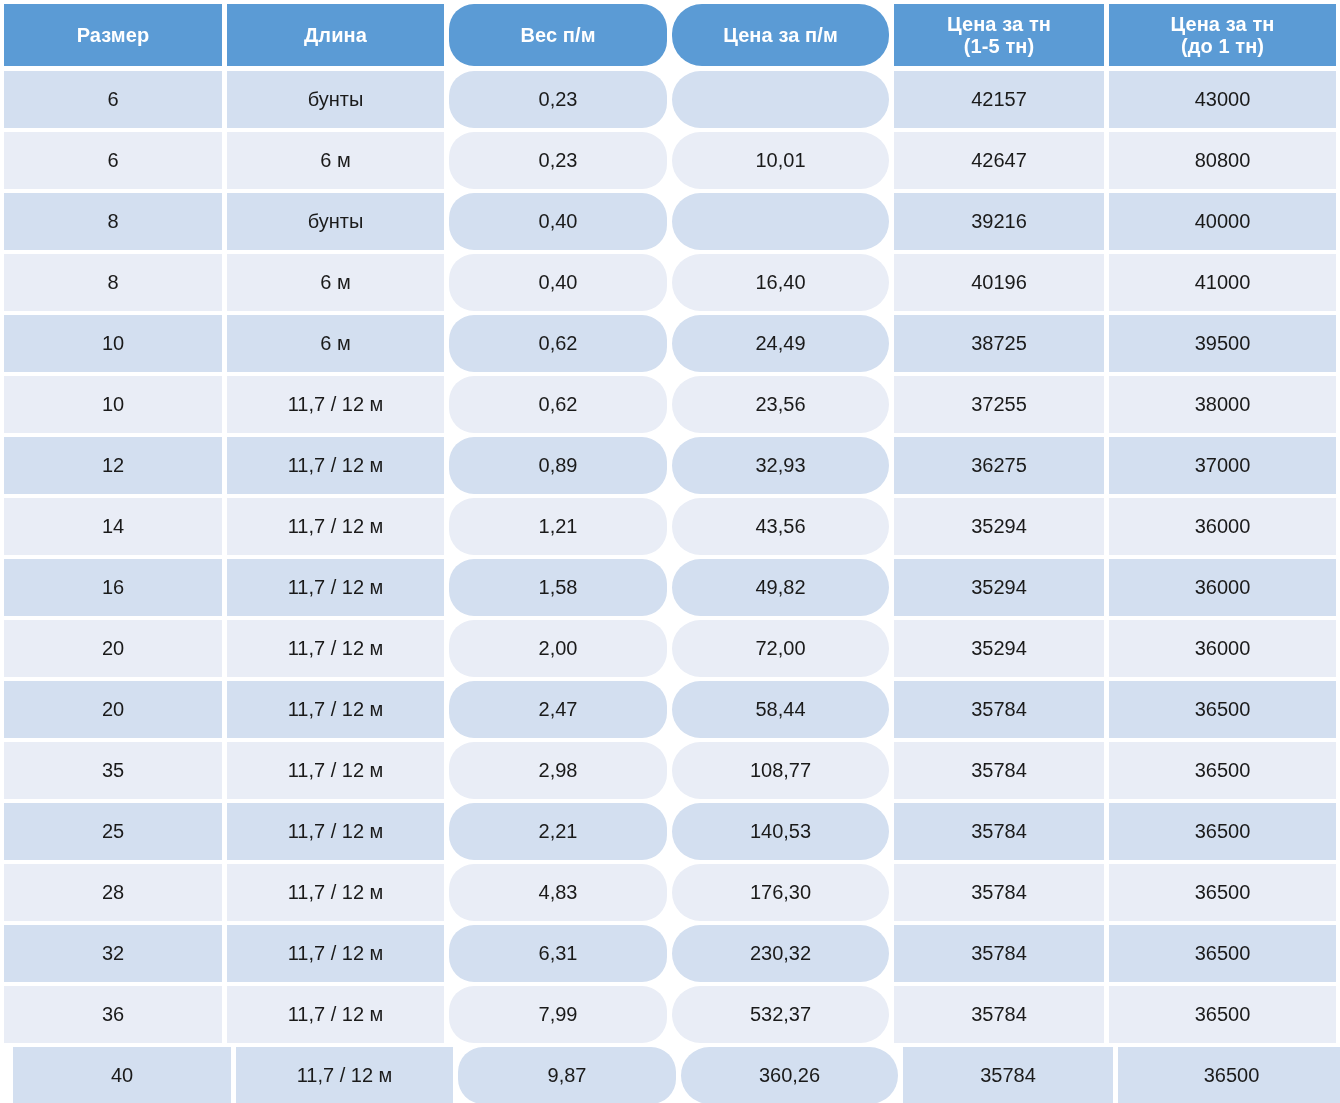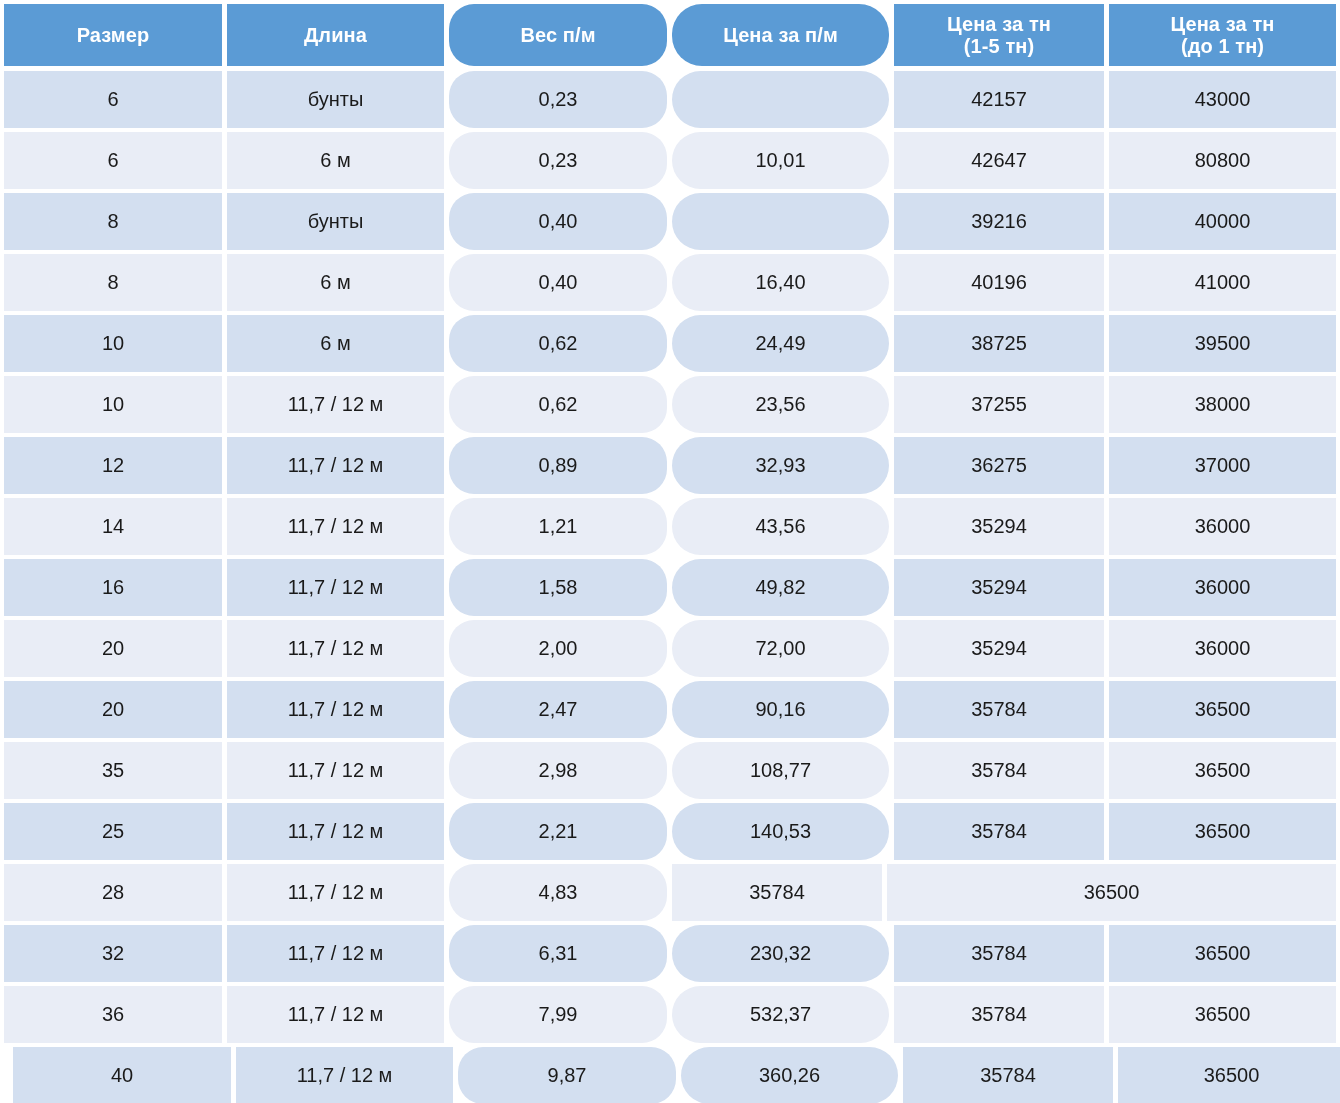--- a/index.html
+++ b/index.html
@@ -167,21 +167,21 @@
         <div class="t-cell col-1">11,7 / 12 м</div>
         <div class="t-cell col-2">2,00</div>
         <div class="t-cell col-3">72,00</div>
         <div class="t-cell col-4">35294</div>
         <div class="t-cell col-5">36000</div>
       </div>
       <div class="t-row body odd">
         <div class="t-cell col-0">20</div>
         <div class="t-cell col-1">11,7 / 12 м</div>
         <div class="t-cell col-2">2,47</div>
-        <div class="t-cell col-3">90,16</div>
+        <div class="t-cell col-3">58,44</div>
         <div class="t-cell col-4">35784</div>
         <div class="t-cell col-5">36500</div>
       </div>
       <div class="t-row body even">
         <div class="t-cell col-0">35</div>
         <div class="t-cell col-1">11,7 / 12 м</div>
         <div class="t-cell col-2">2,98</div>
         <div class="t-cell col-3">108,77</div>
         <div class="t-cell col-4">35784</div>
         <div class="t-cell col-5">36500</div>
@@ -191,20 +191,21 @@
         <div class="t-cell col-1">11,7 / 12 м</div>
         <div class="t-cell col-2">2,21</div>
         <div class="t-cell col-3">140,53</div>
         <div class="t-cell col-4">35784</div>
         <div class="t-cell col-5">36500</div>
       </div>
       <div class="t-row body even">
         <div class="t-cell col-0">28</div>
         <div class="t-cell col-1">11,7 / 12 м</div>
         <div class="t-cell col-2">4,83</div>
+        <div class="t-cell col-3">176,30</div>
         <div class="t-cell col-4">35784</div>
         <div class="t-cell col-5">36500</div>
       </div>
       <div class="t-row body odd">
         <div class="t-cell col-0">32</div>
         <div class="t-cell col-1">11,7 / 12 м</div>
         <div class="t-cell col-2">6,31</div>
         <div class="t-cell col-3">230,32</div>
         <div class="t-cell col-4">35784</div>
         <div class="t-cell col-5">36500</div>

